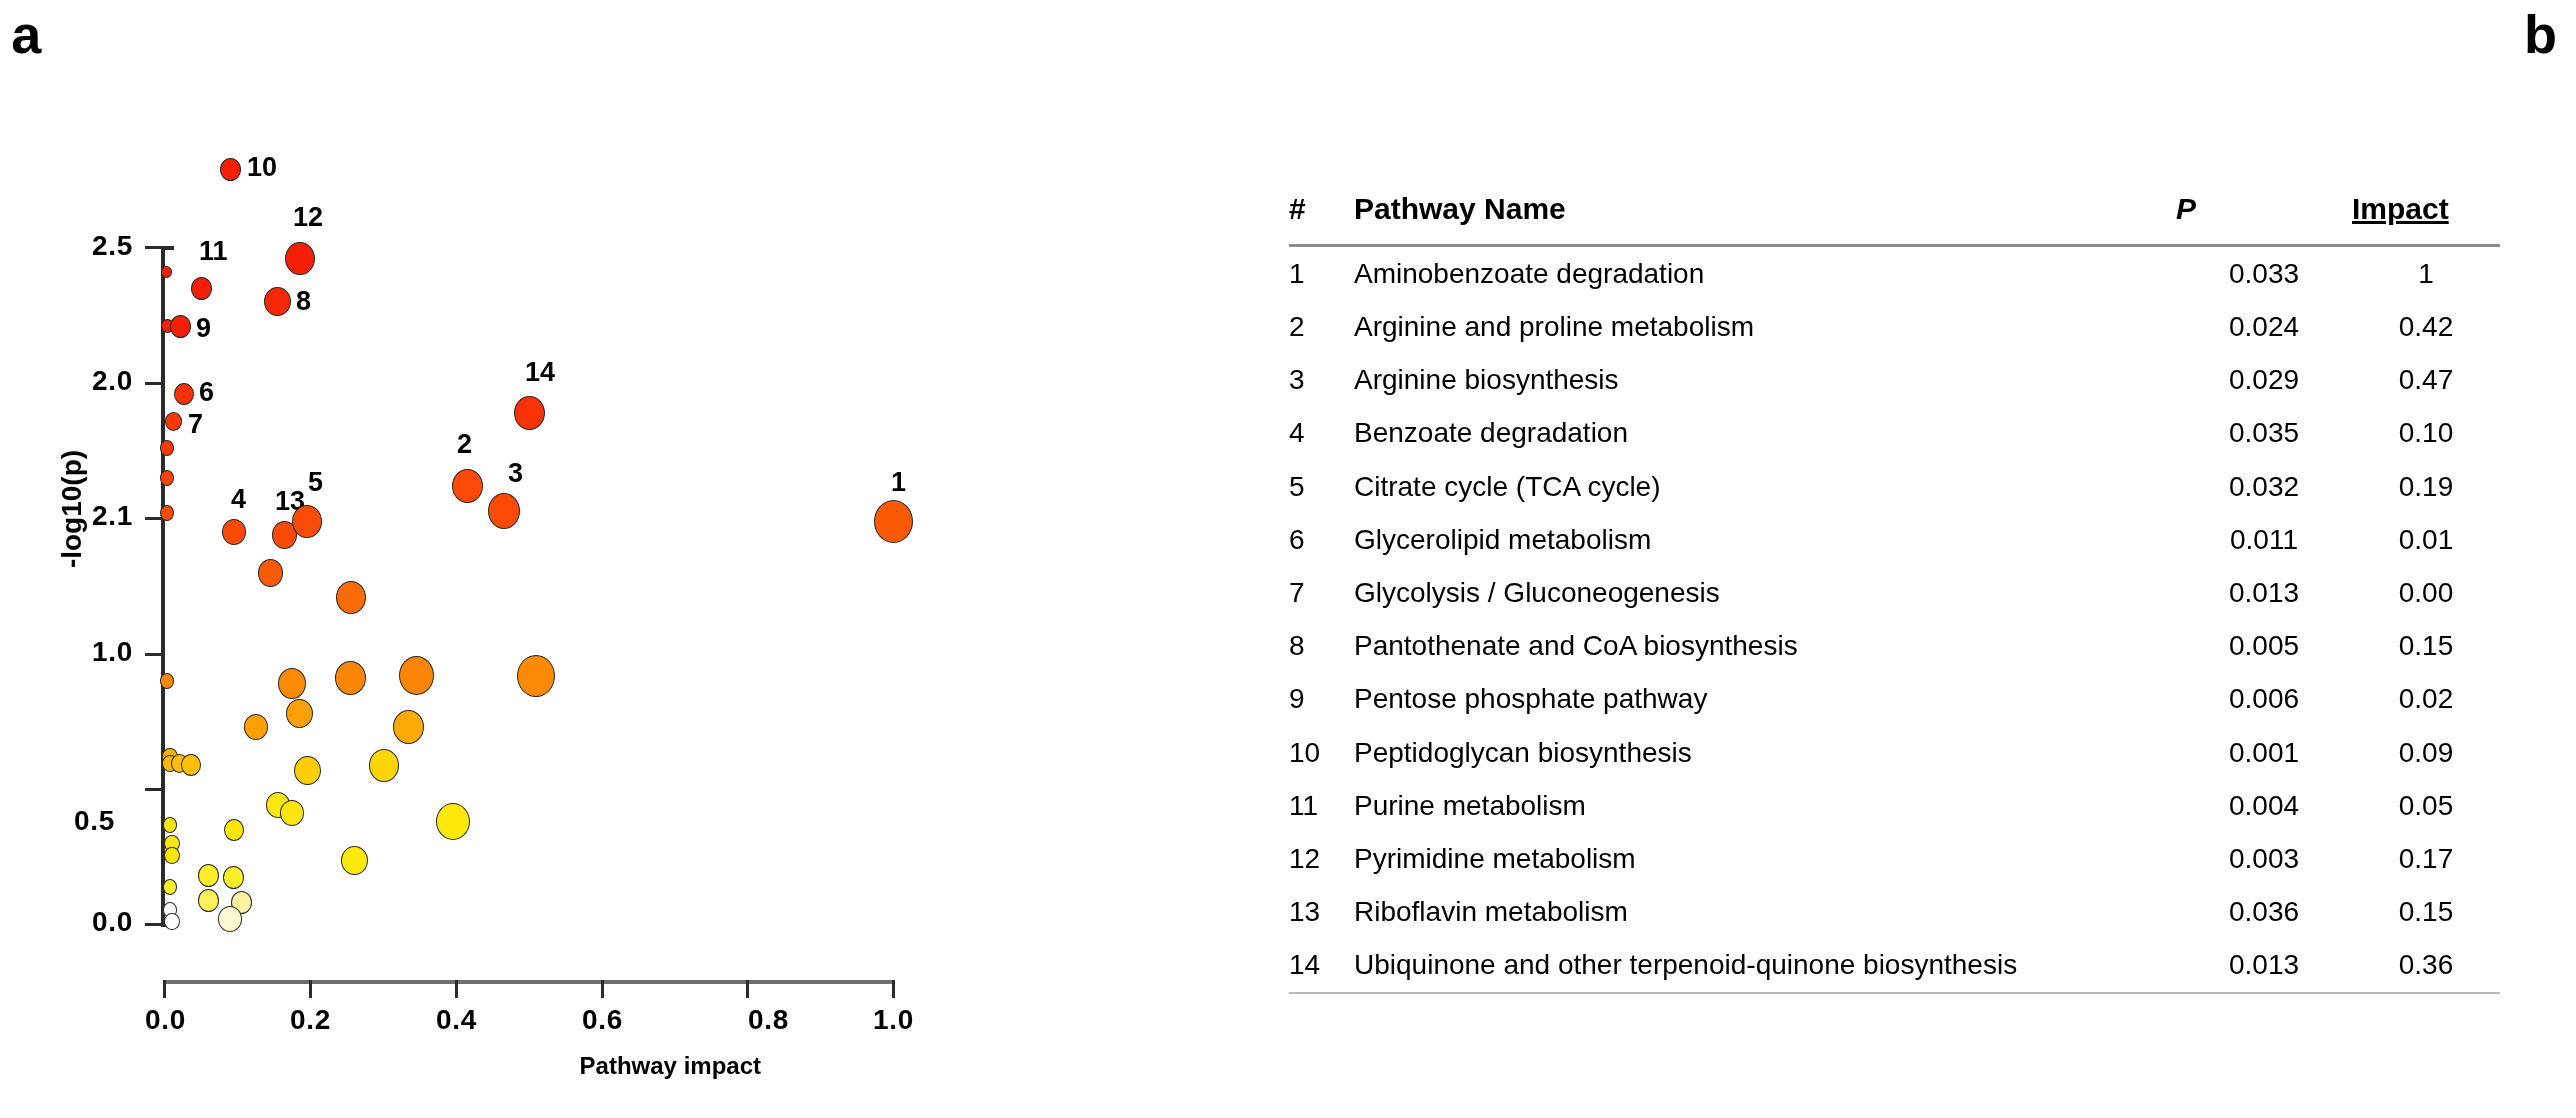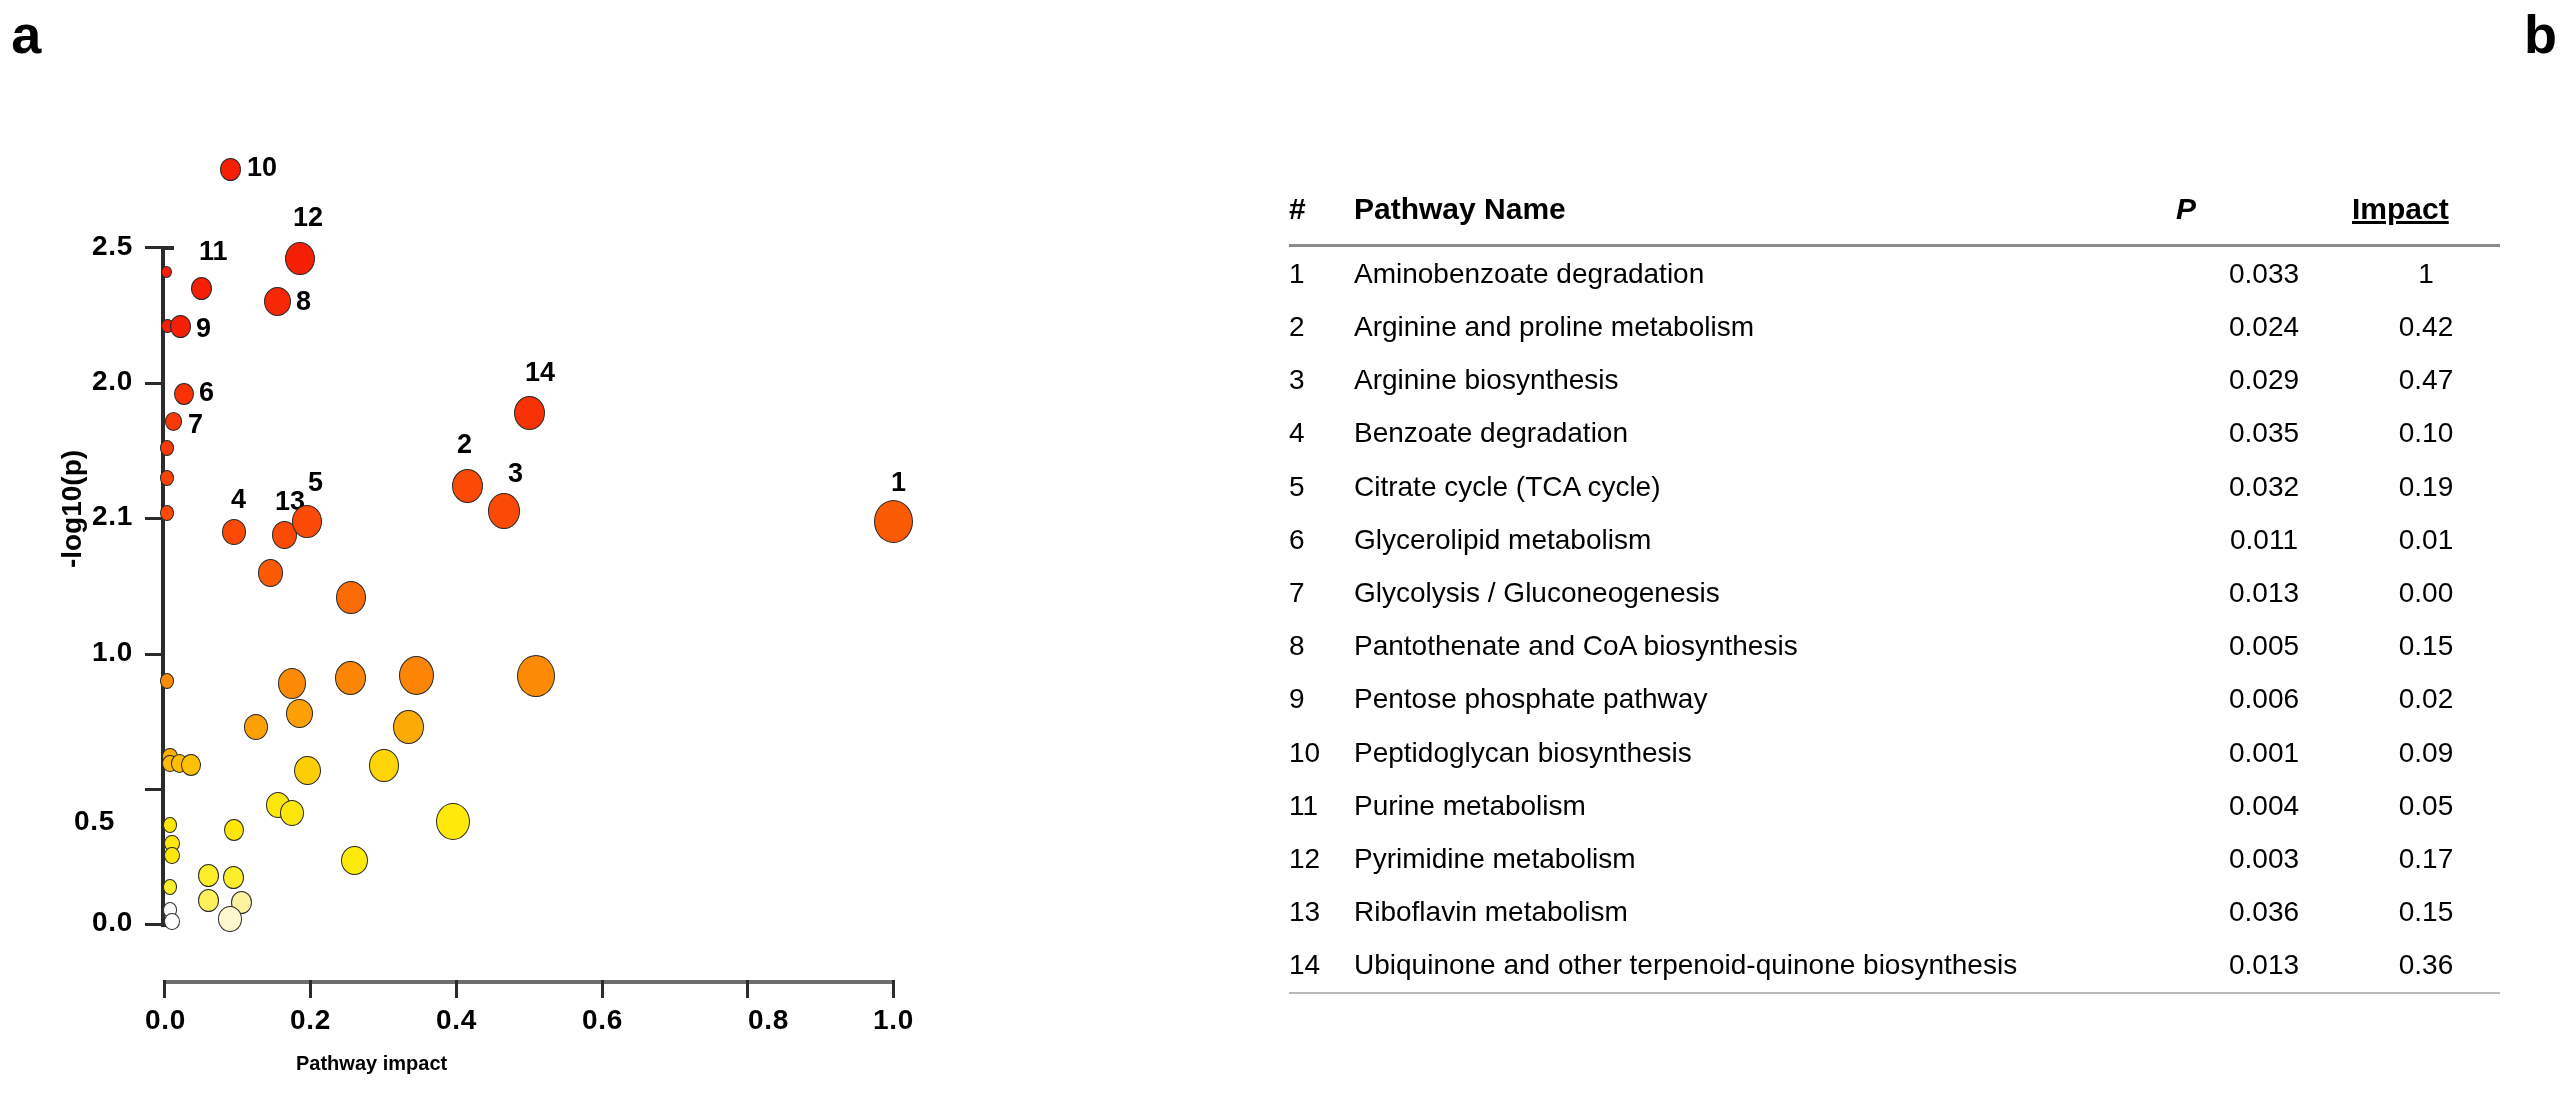--- a/index.html
+++ b/index.html
@@ -25,21 +25,21 @@
   .y-tick-label{position:absolute;right:0;font-size:28px;font-weight:bold;
                 text-align:right;width:99px;letter-spacing:0.7px;}
   .x-tick{position:absolute;width:2.8px;height:18.3px;background:#2b2b2b;top:980px;}
   .x-tick-label{position:absolute;top:1004px;font-size:28px;font-weight:bold;
                 width:85px;text-align:center;letter-spacing:0.7px;}
 
   #y-axis-title{position:absolute;left:-76px;top:493px;width:296px;
                 font-size:28px;font-weight:bold;text-align:center;
                 transform:rotate(-90deg);transform-origin:center center;}
   #x-axis-title{position:absolute;left:296px;top:1052px;width:465px;
-                font-size:20px;font-weight:bold;text-align:left;}
+                font-size:24px;font-weight:bold;text-align:right;}
 
   .pt{position:absolute;border-radius:50%;border:1.4px solid #2a2a2a;
       box-sizing:border-box;}
   .pt-label{position:absolute;font-size:27px;font-weight:bold;
             white-space:nowrap;line-height:1;}
 
   
   #table-panel{position:absolute;left:1268px;top:0;width:1308px;height:1118px;}
   #pathway-table{position:absolute;left:21px;top:192px;width:1211px;
                  border-collapse:collapse;}

